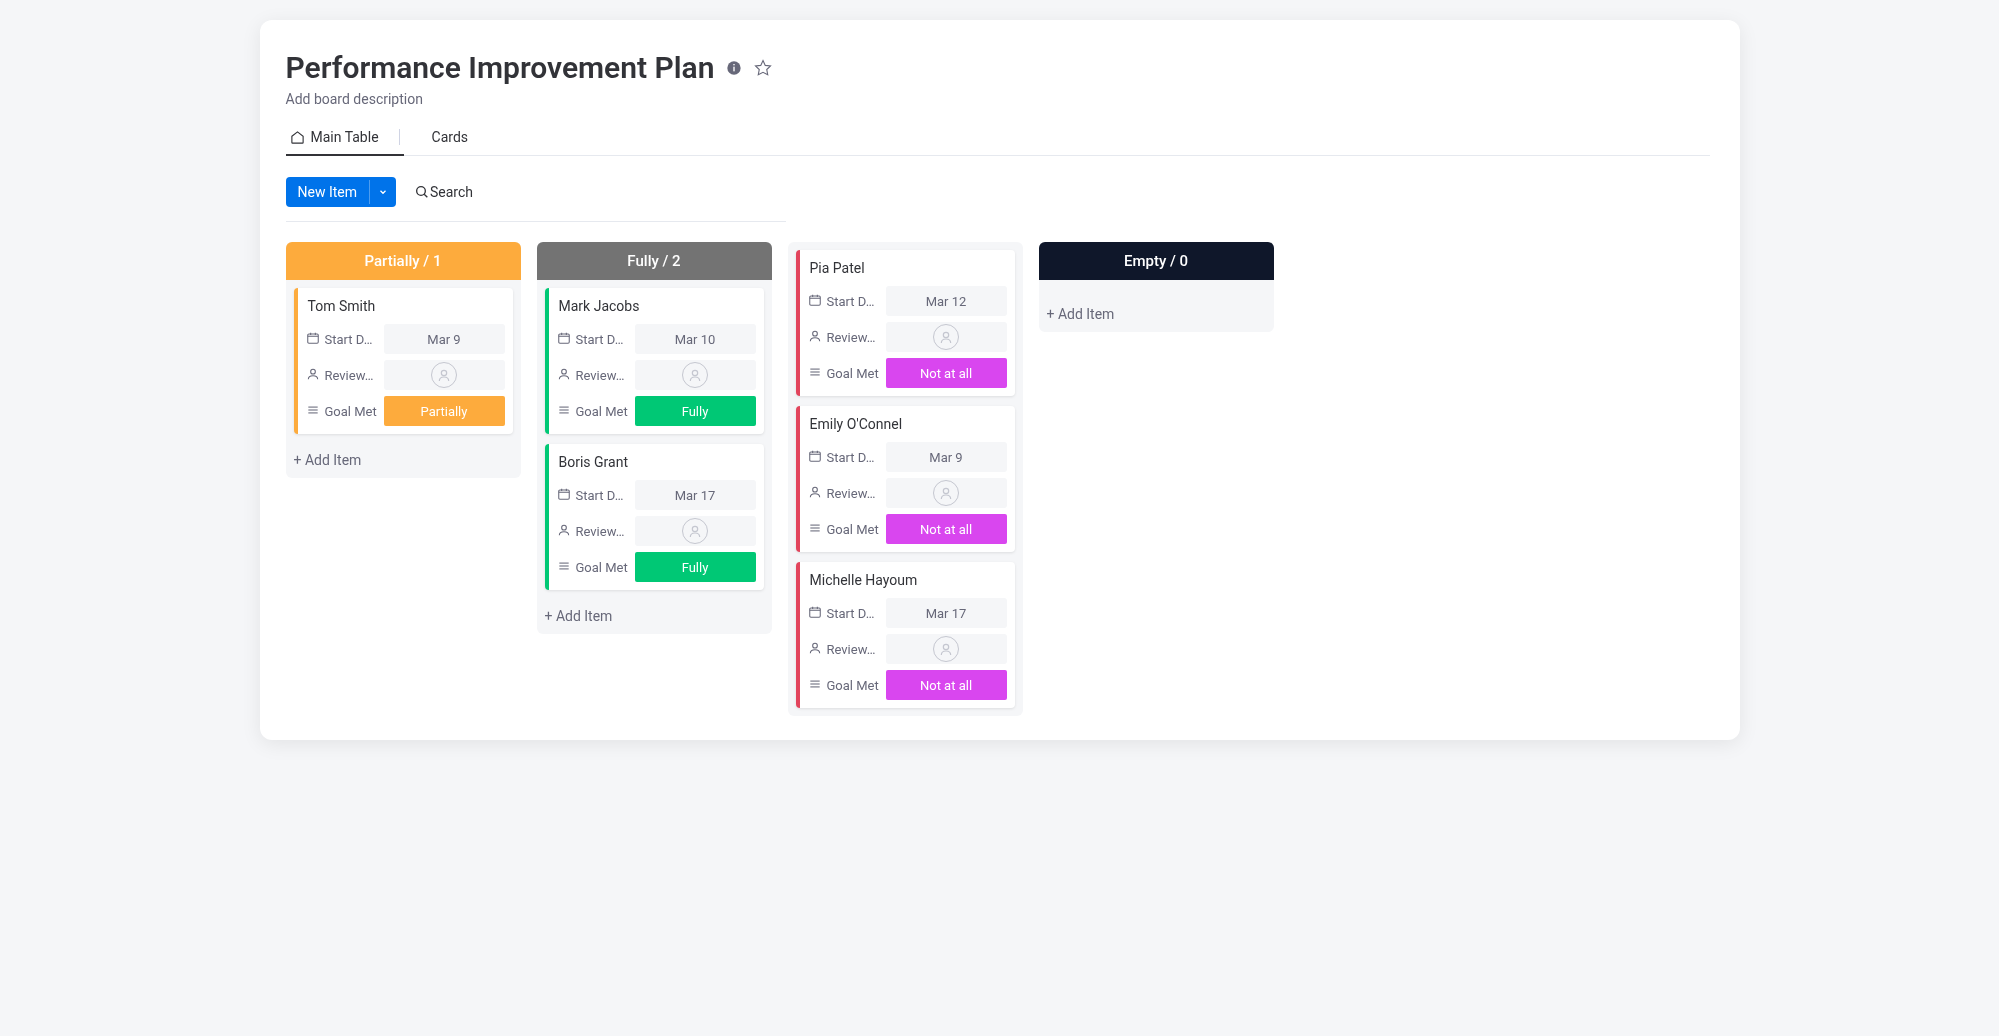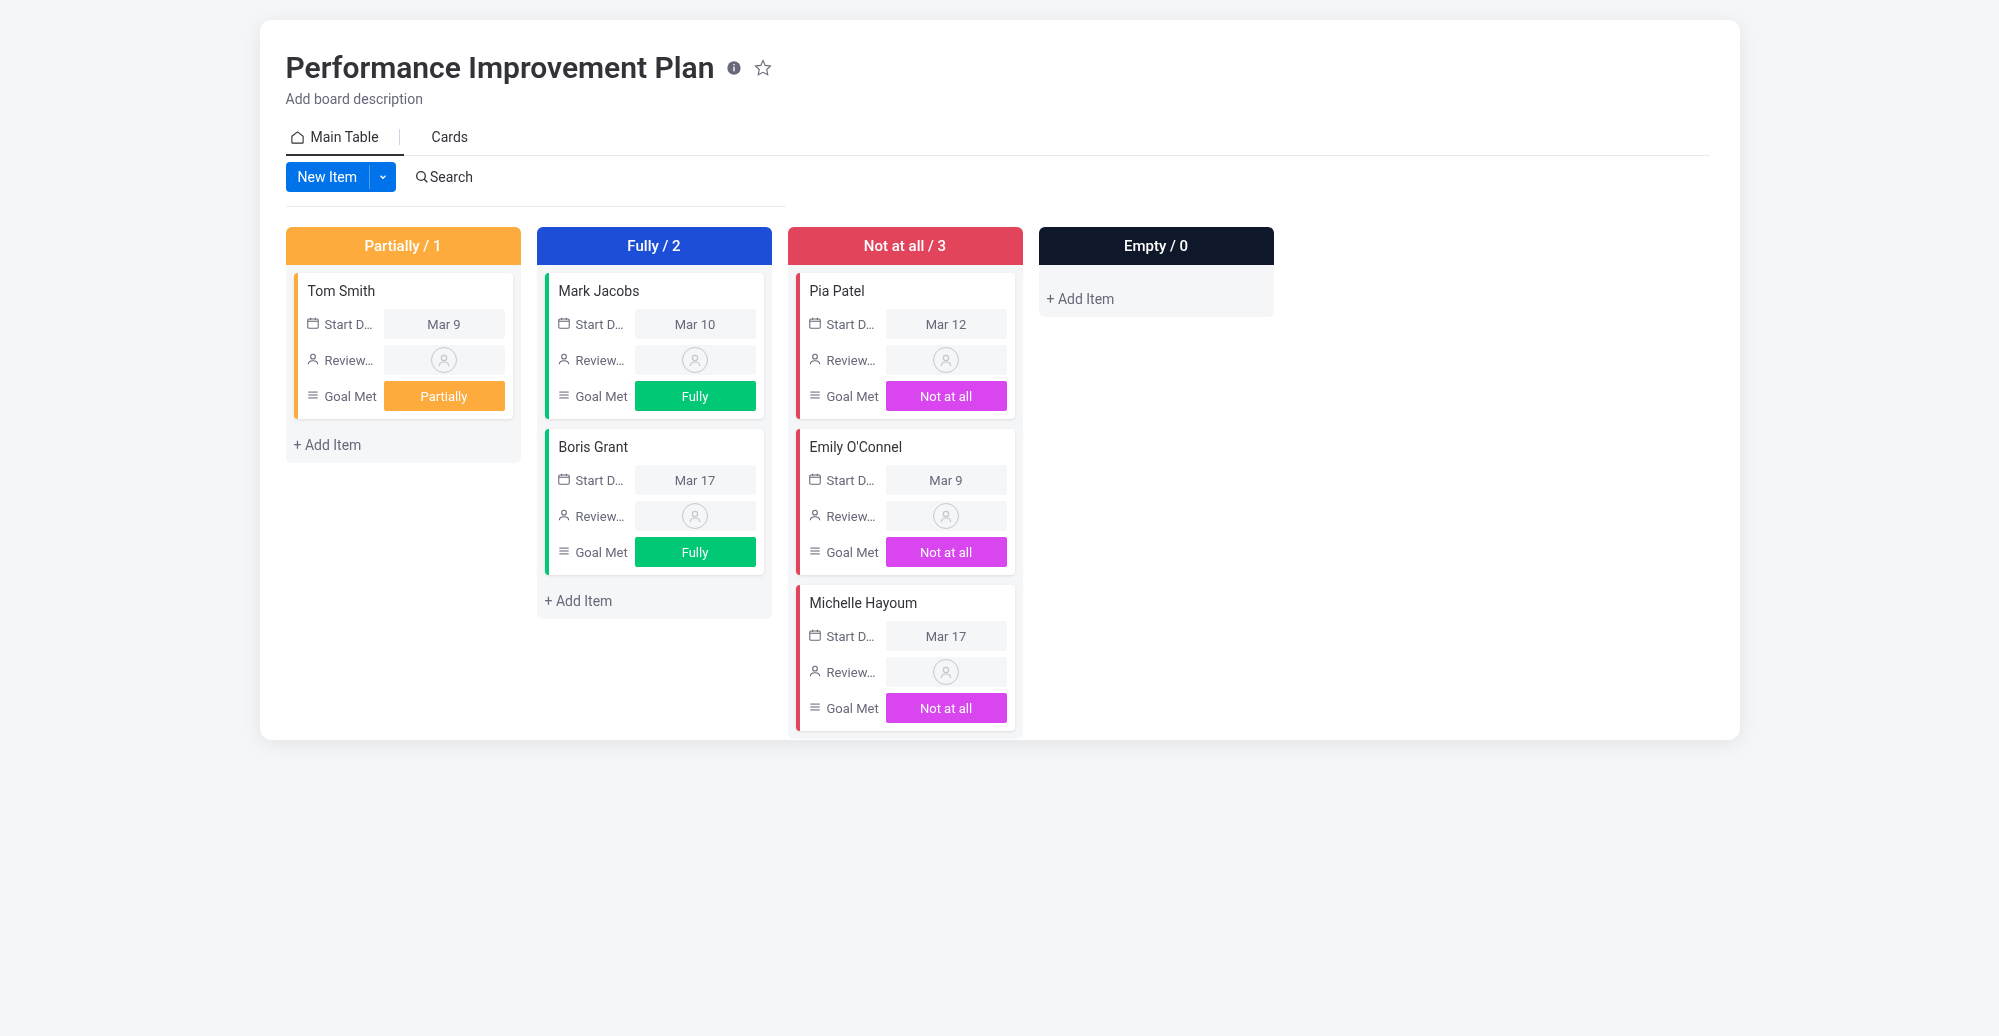--- a/index.html
+++ b/index.html
@@ -21,42 +21,42 @@
 }
 .board-header { margin-bottom: 8px; }
 .title-row { display: flex; align-items: center; gap: 12px; }
 .board-title { font-size: 30px; font-weight: 600; color: #323338; }
 .info-icon, .star-icon { color: #676879; cursor: pointer; display: inline-flex; }
 .board-desc { color: #676879; font-size: 14px; margin-top: 6px; cursor: pointer; }
 .tabs-row { display: flex; align-items: center; gap: 24px; margin-top: 14px; border-bottom: 1px solid #e6e9ef; }
 .tab { display: flex; align-items: center; gap: 6px; padding: 8px 4px 10px; font-size: 14px; color: #323338; cursor: pointer; position: relative; }
 .tab.active::after { content:""; position:absolute; left:0; right:0; bottom:-1px; height:2px; background:#323338; }
 .tab .divider { width:1px; height:16px; background:#d0d4e4; margin-left:14px; }
-.controls-row { display:flex; align-items:center; gap:18px; margin-top:6px; padding-bottom:14px; border-bottom:1px solid #e6e9ef; width:500px; }
+.controls-row { display:flex; align-items:center; gap:18px; margin-top:21px; padding-bottom:14px; border-bottom:1px solid #e6e9ef; width:500px; }
 .new-item-btn { display:flex; align-items:center; background:#0073ea; color:#fff; border-radius:4px; overflow:hidden; cursor:pointer; }
 .new-item-btn .label { padding:7px 12px; font-size:14px; }
 .new-item-btn .chev { padding:7px 8px; border-left:1px solid rgba(255,255,255,0.3); display:flex; align-items:center; }
 .search-ctl { display:flex; align-items:center; color:#323338; font-size:14px; cursor:pointer; }
 .columns-row { display:flex; gap:16px; margin-top:20px; align-items:flex-start; overflow:hidden; }
 .kanban-col { width:235px; flex-shrink:0; border-radius:6px; background:#f5f6f8; display:flex; flex-direction:column; }
 .col-header { color:#fff; text-align:center; padding:10px 8px; font-size:15px; font-weight:500; border-radius:6px 6px 0 0; }
 .col-body { padding:8px; display:flex; flex-direction:column; gap:10px; }
 .card { background:#fff; border-radius:4px; box-shadow:0 1px 3px rgba(0,0,0,0.1); border-left:4px solid transparent; padding:10px 8px 8px; }
 .card-title { font-size:14px; color:#323338; margin-bottom:10px; padding-left:2px; }
 .field-row { display:flex; align-items:center; gap:6px; margin-bottom:6px; }
 .field-label { display:flex; align-items:center; gap:5px; font-size:13px; color:#676879; width:72px; overflow:hidden; white-space:nowrap; text-overflow:ellipsis; }
 .field-label svg { flex-shrink:0; }
 .field-value { flex:1; background:#f5f6f8; border-radius:3px; height:30px; display:flex; align-items:center; justify-content:center; font-size:13px; color:#676879; }
 .field-status { flex:1; height:30px; display:flex; align-items:center; justify-content:center; font-size:13px; color:#fff; border-radius:2px; cursor:pointer; }
 .avatar-ph { width:26px; height:26px; border-radius:50%; border:1.5px solid #c5c7d0; display:flex; align-items:center; justify-content:center; }
 .avatar-ph svg { color:#c5c7d0; }
 .add-item { padding:10px 8px; font-size:14px; color:#676879; cursor:pointer; }
 .col-partially .col-header { background:#fdab3d; }
 .col-partially .card { border-left-color:#fdab3d; }
-.col-fully .col-header { background:#1d4ed8; }
+.col-fully .col-header { background:#737373; }
 .col-fully .card { border-left-color:#00c875; }
 .col-notatall .col-header { background:#e2445c; }
 .col-notatall .card { border-left-color:#e2445c; }
 .col-empty .col-header { background:#0f172a; }
 .status-partially { background:#fdab3d; }
 .status-fully { background:#00c875; }
 .status-notatall { background:#d946ef; }
 </style>
 </head>
 <body>
@@ -249,21 +249,20 @@
                   </svg></span>
                 <span>Goal Met</span>
               </div>
               <div class="field-status status-fully">Fully</div>
             </div>
           </div>
         </div>
         <div class="add-item">+ Add Item</div>
       </div>
       <div class="kanban-col col-notatall">
-        <div class="col-header">Not at all / 3</div>
         <div class="col-body">
           <div class="card">
             <div class="card-title">Pia Patel</div>
             <div class="field-row">
               <div class="field-label">
                 <span><svg width="14" height="14" viewBox="0 0 24 24" fill="none" stroke="currentColor" stroke-width="1.8">
                     <rect x="3" y="5" width="18" height="16" rx="2"></rect>
                     <line x1="3" y1="9" x2="21" y2="9"></line>
                     <line x1="8" y1="3" x2="8" y2="7"></line>
                     <line x1="16" y1="3" x2="16" y2="7"></line>

